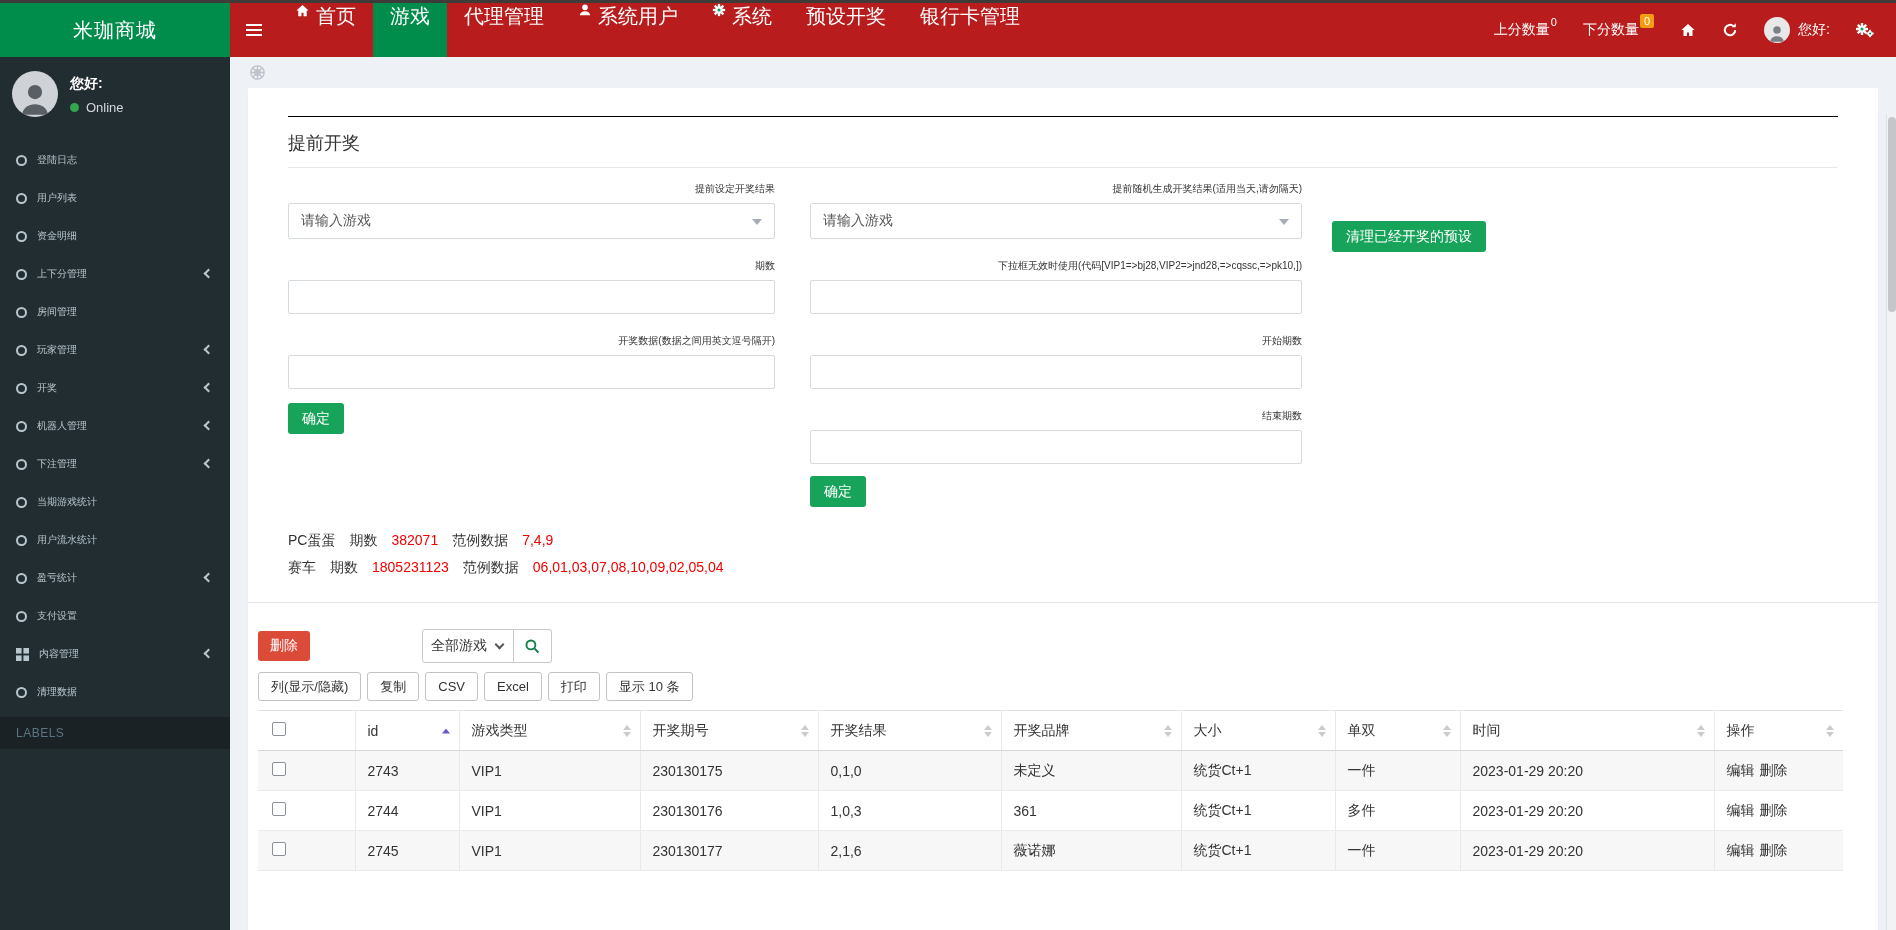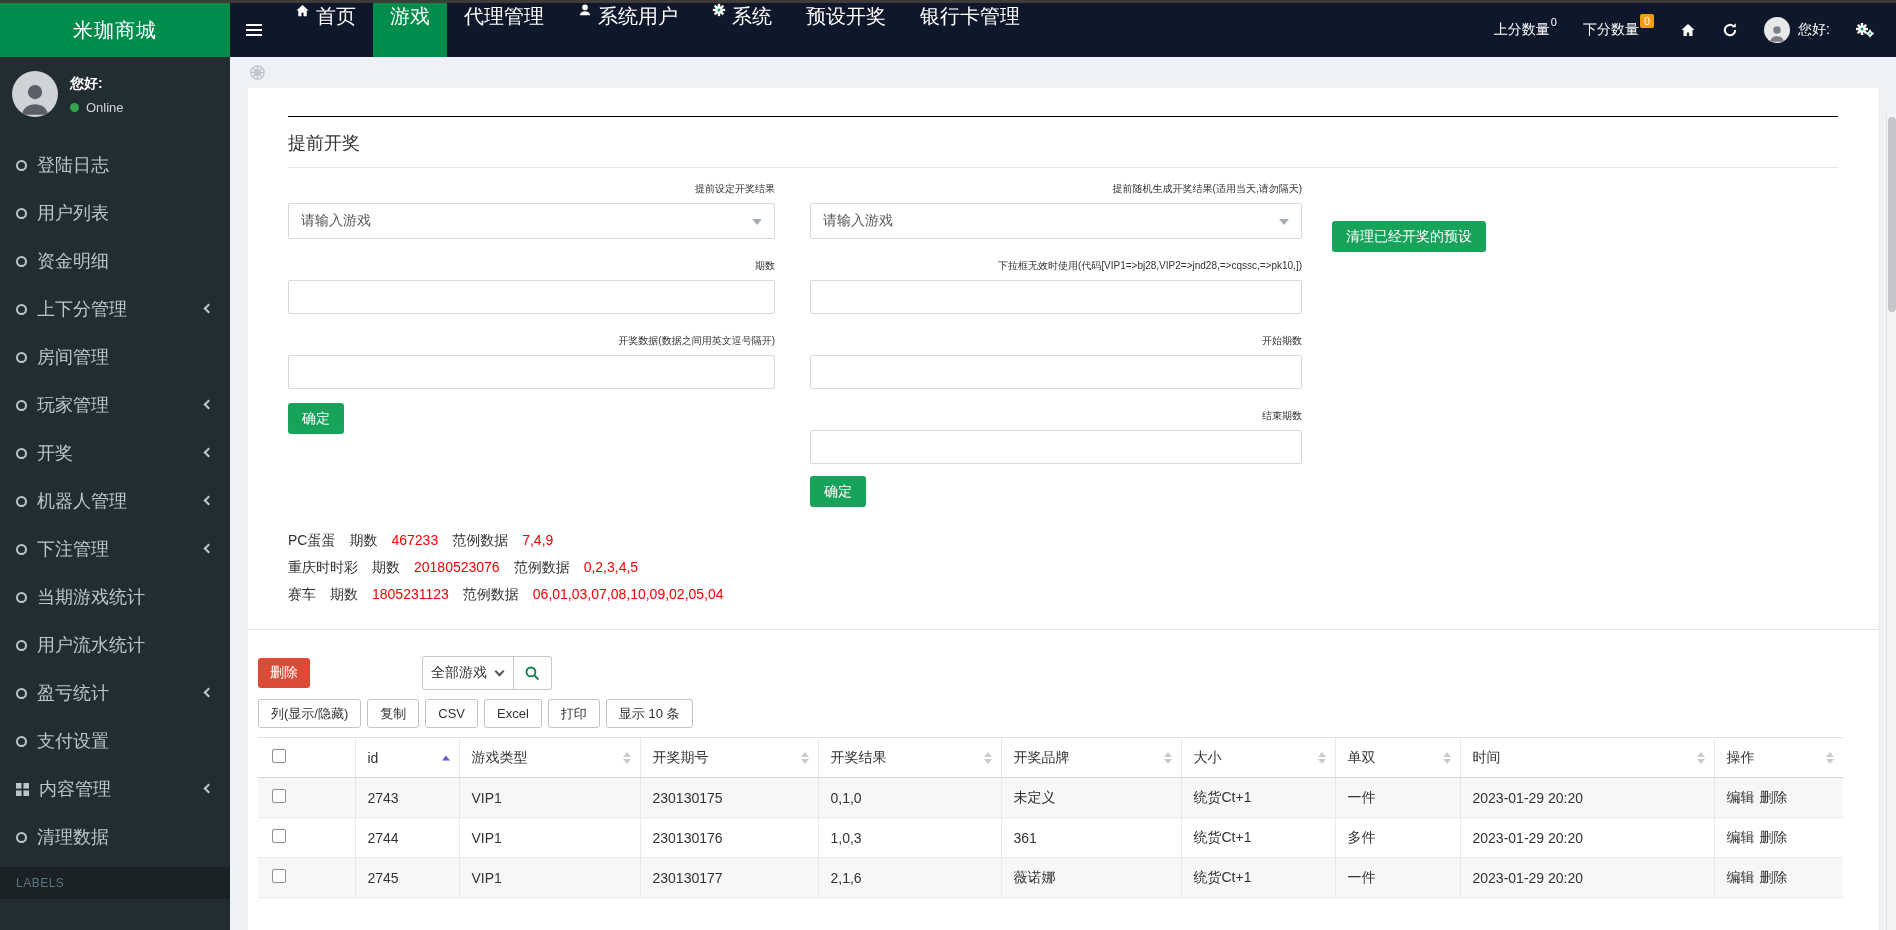--- a/index.html
+++ b/index.html
@@ -1,20 +1,20 @@
 <!DOCTYPE html>
 <html><head>
 <meta charset="utf-8">
 <style>
   * { margin:0; padding:0; box-sizing:border-box; }
   html,body { width:1896px; height:930px; overflow:hidden; font-family:"Liberation Sans","DejaVu Sans",sans-serif; background:#eef1f5; }
   .top-strip { height:3px; background:#3f3b38; width:100%; }
 
   
-  .navbar { height:54px; background:#0f172a; display:flex; align-items:stretch; color:#fff; }
+  .navbar { height:54px; background:#b91c1c; display:flex; align-items:stretch; color:#fff; }
   .brand { width:230px; background:#008d4c; display:flex; align-items:center; justify-content:center; font-size:20px; letter-spacing:1px; }
   .nav-left { display:flex; align-items:stretch; }
   .hamburger { display:flex; flex-direction:column; justify-content:center; gap:3px; padding:0 16px; cursor:pointer; }
   .hamburger i { display:block; width:16px; height:2px; background:#fff; }
   .nav-item { display:flex; align-items:flex-start; gap:6px; padding:0 17px; font-size:20px; cursor:pointer; }
   .nav-item.active { background:#008d4c; }
   .nav-right { margin-left:auto; display:flex; align-items:center; padding-right:22px; }
   .nav-right .nv { display:flex; align-items:center; margin-left:26px; font-size:14px; cursor:pointer; position:relative; }
   .sup-plain { font-size:11px; color:#fff; position:relative; top:-8px; margin-left:1px; }
   .badge-orange { font-size:11px; background:#f39c12; color:#fff; border-radius:2px; padding:1px 4px; position:relative; top:-9px; margin-left:1px; }
@@ -27,21 +27,21 @@
   .content { flex:1; position:relative; overflow:hidden; background:#eef1f5; }
 
   
   .user-panel { display:flex; padding:14px 12px 16px 12px; gap:12px; }
   .side-avatar { width:46px; height:46px; border-radius:50%; background:#cfd2d6; overflow:hidden; display:flex; align-items:flex-end; justify-content:center; flex:none; }
   .user-info { padding-top:4px; }
   .user-hello { color:#fff; font-size:14px; font-weight:bold; margin-bottom:7px; }
   .user-status { color:#d2d6de; font-size:13px; display:flex; align-items:center; gap:7px; }
   .dot { width:9px; height:9px; border-radius:50%; background:#33a550; display:inline-block; }
   .menu { list-style:none; margin-top:8px; }
-  .menu li { display:flex; align-items:center; padding:12px 16px; color:#b8c7ce; font-size:18px; cursor:pointer; position:relative; }
+  .menu li { display:flex; align-items:center; padding:12px 16px; color:#b8c7ce; font-size:10px; cursor:pointer; position:relative; }
   .ring { width:11px; height:11px; border:2px solid #b8c7ce; border-radius:50%; margin-right:10px; flex:none; }
   .grid-ic { width:13px; height:13px; margin-right:10px; flex:none; }
   .chev-left { width:7px; height:7px; border-left:2px solid #b8c7ce; border-bottom:2px solid #b8c7ce; transform:rotate(45deg); position:absolute; right:18px; top:50%; margin-top:-4px; }
   .labels-head { background:#1a2226; color:#5b7581; font-size:12px; padding:9px 16px; margin-top:6px; letter-spacing:.5px; }
 
   
   .crumb { height:31px; display:flex; align-items:center; padding-left:18px; }
 
   
   .card { margin:0 18px; background:#fff; height:842px; overflow:hidden; box-shadow:0 1px 1px rgba(0,0,0,.05); }
@@ -352,24 +352,21 @@
             <div style="margin-top:12px"><button class="btn-green nomt">确定</button></div>
           </div>
 
           <div class="col-side">
             <button class="btn-green nomt">清理已经开奖的预设</button>
           </div>
         </div>
 
         <div class="examples">
           <div class="ex-line">
-            <span>PC蛋蛋</span><span>期数</span><span class="ex-red">467233</span><span>范例数据</span><span class="ex-red">7,4,9</span>
-          </div>
-          <div class="ex-line">
-            <span>重庆时时彩</span><span>期数</span><span class="ex-red">20180523076</span><span>范例数据</span><span class="ex-red">0,2,3,4,5</span>
+            <span>PC蛋蛋</span><span>期数</span><span class="ex-red">382071</span><span>范例数据</span><span class="ex-red">7,4,9</span>
           </div>
           <div class="ex-line">
             <span>赛车</span><span>期数</span><span class="ex-red">1805231123</span><span>范例数据</span><span class="ex-red">06,01,03,07,08,10,09,02,05,04</span>
           </div>
         </div>
       </div>
 
       <div class="table-sec">
         <div class="toolbar1">
           <button class="btn-red">删除</button>

